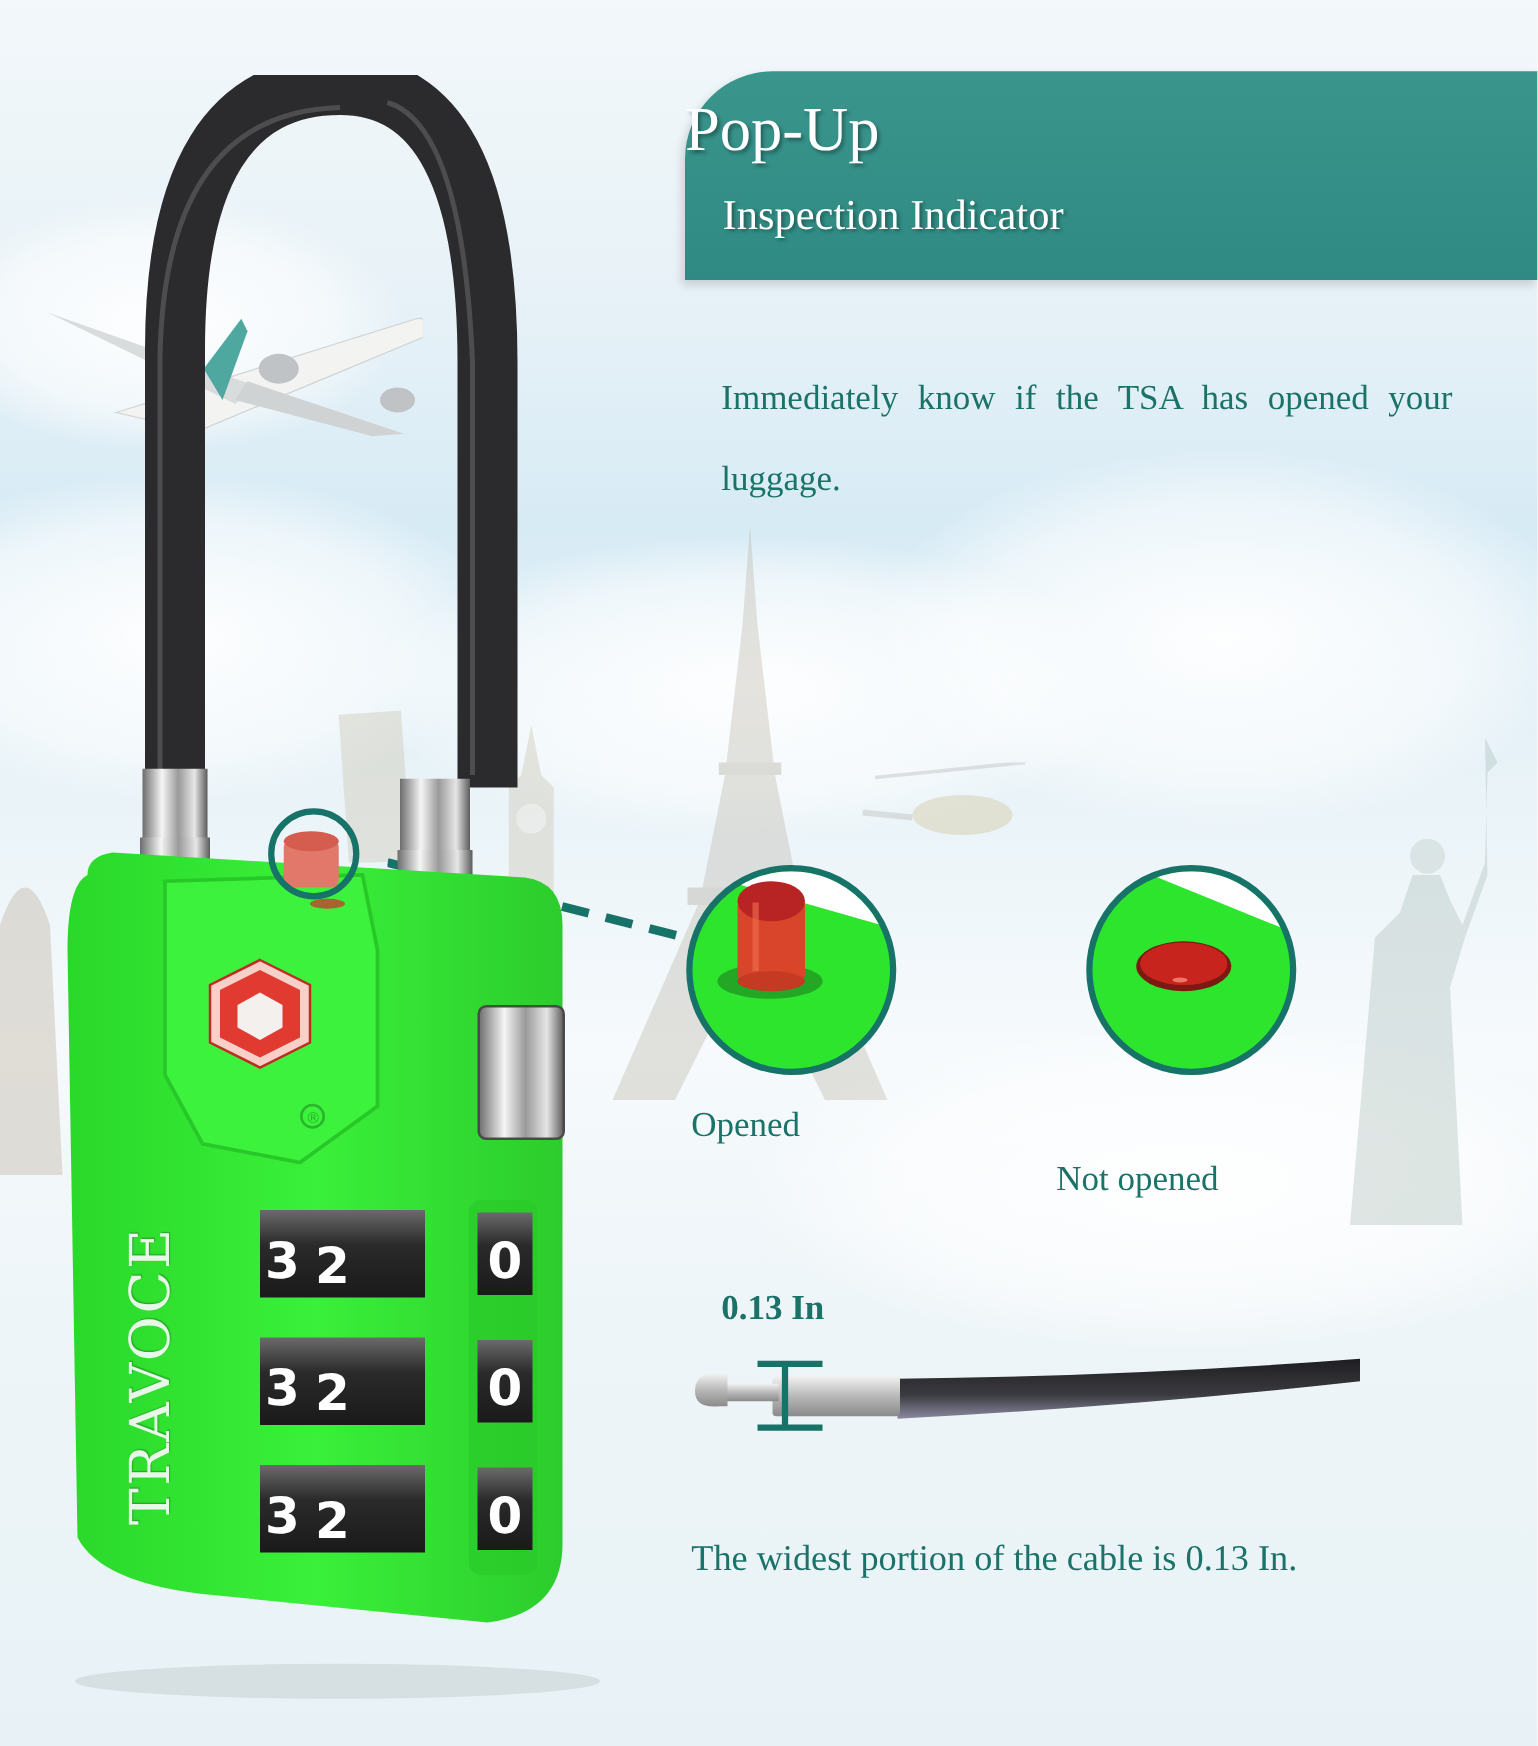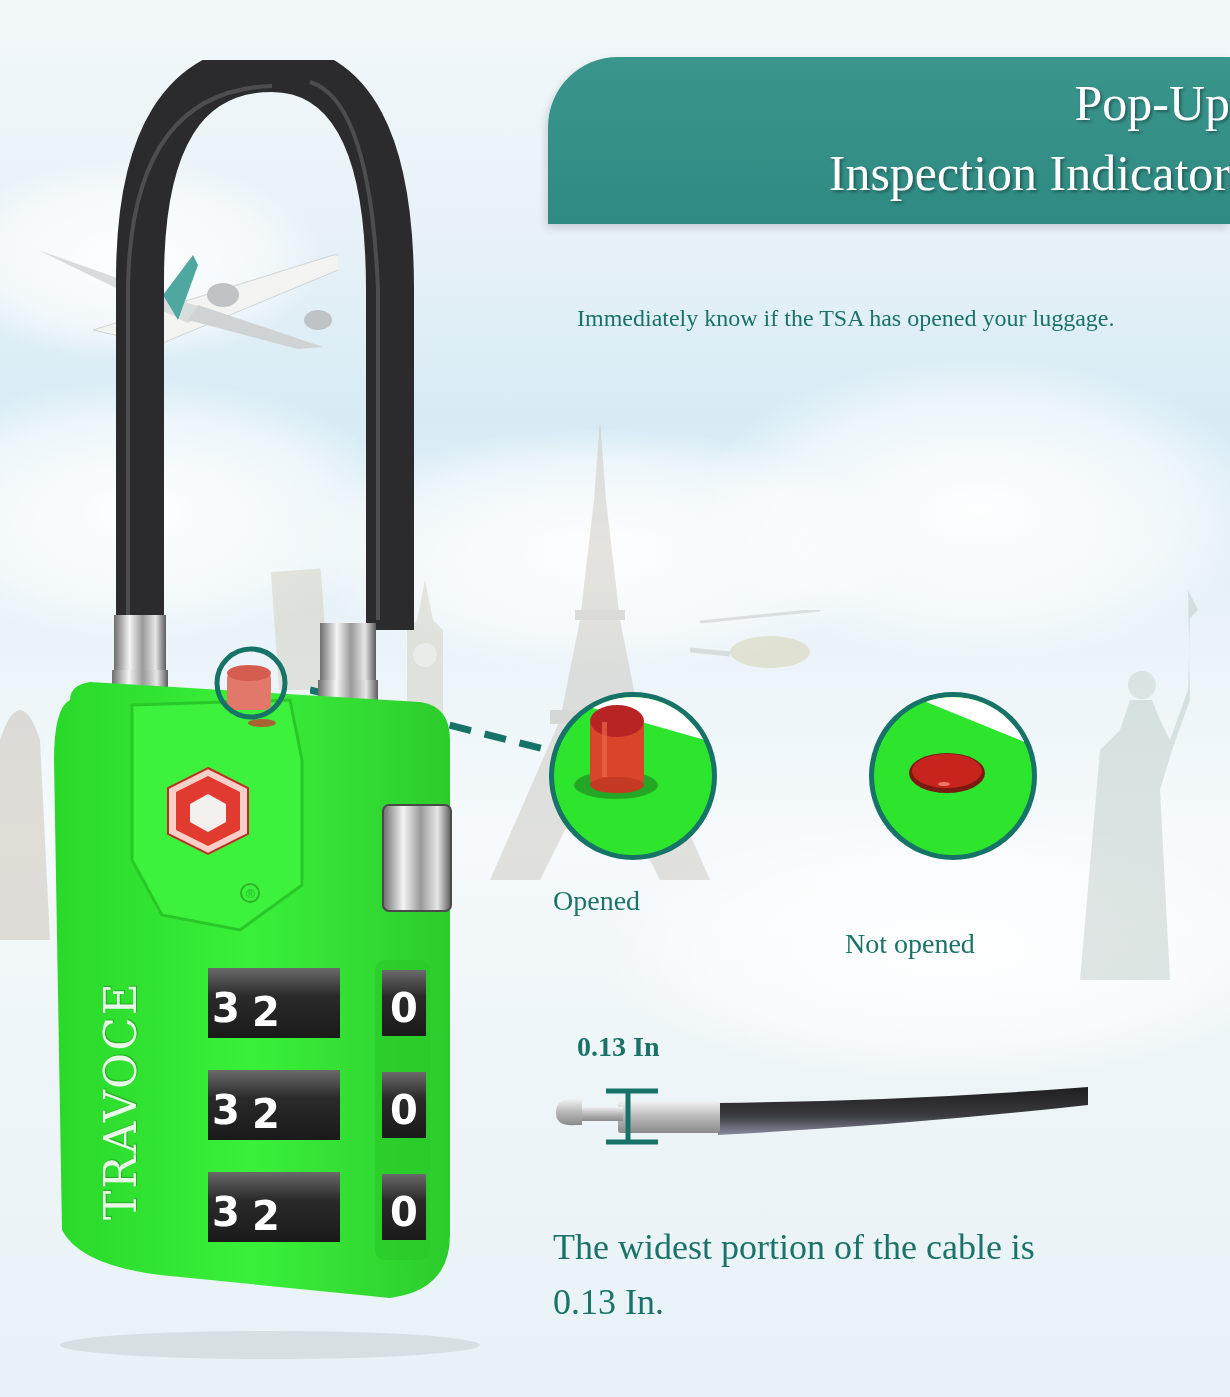--- a/index.html
+++ b/index.html
@@ -10,37 +10,37 @@
   }
   .cloud { position: absolute; border-radius: 50%; background: radial-gradient(ellipse at center, rgba(255,255,255,0.95) 0%, rgba(255,255,255,0.55) 50%, rgba(255,255,255,0) 72%); }
   .landmark { position: absolute; opacity: 0.35; }
 
   
   .banner {
     position: absolute; left: 548px; top: 57px; width: 682px; height: 167px;
     background: linear-gradient(180deg, #3a958d 0%, #2e8a82 100%);
     border-top-left-radius: 70px;
     box-shadow: -2px 4px 8px rgba(0,0,0,0.15);
-    color: #ffffff; text-align: right;
+    color: #ffffff; text-align: left;
   }
   .banner .line1 { position: absolute; left: 0; right: 0; top: 16px; font-size: 50px; line-height: 60px; text-shadow: 2px 2px 3px rgba(0,0,0,0.35); }
-  .banner .line2 { position: absolute; left: 0; right: 0; top: 86px; font-size: 50px; line-height: 60px; padding-left: 30px; text-shadow: 2px 2px 3px rgba(0,0,0,0.35); }
+  .banner .line2 { position: absolute; left: 0; right: 0; top: 86px; font-size: 34px; line-height: 60px; padding-left: 30px; text-shadow: 2px 2px 3px rgba(0,0,0,0.35); }
 
   .teal-text { color: #1a7268; }
-  .desc { position: absolute; left: 577px; top: 286px; width: 585px; font-size: 24px; line-height: 65px; text-align: justify; text-align-last: left; }
+  .desc { position: absolute; left: 577px; top: 286px; width: 585px; font-size: 28px; line-height: 65px; text-align: justify; text-align-last: left; }
   .desc p { margin: 0; }
 
   .indicator-circle {
     position: absolute; width: 158px; height: 158px; border-radius: 50%;
     border: 5px solid #177268; background: #2ee52e; overflow: hidden;
   }
   .indicator-label { position: absolute; font-size: 28px; line-height: 50px; }
 
   .measure-label { position: absolute; left: 577px; top: 1022px; font-size: 28px; font-weight: bold; line-height: 50px; }
-  .cable-desc { position: absolute; left: 553px; top: 1220px; width: 520px; font-size: 36px; line-height: 55px; }
+  .cable-desc { position: absolute; left: 553px; top: 1220px; width: 520px; font-size: 29px; line-height: 55px; }
 
   .lock-brand {
     position: absolute; left: 95px; top: 1220px; transform: rotate(-90deg); transform-origin: left top;
     color: #e8f8e8; font-size: 44px; letter-spacing: 2px; font-family: "DejaVu Serif", serif;
     text-shadow: 1px 1px 1px rgba(0,0,0,0.25);
   }
   .dial-digit { font-family: "DejaVu Sans", sans-serif; font-size: 40px; fill: #ffffff; font-weight: bold; }
 </style>
 </head>
 <body>

